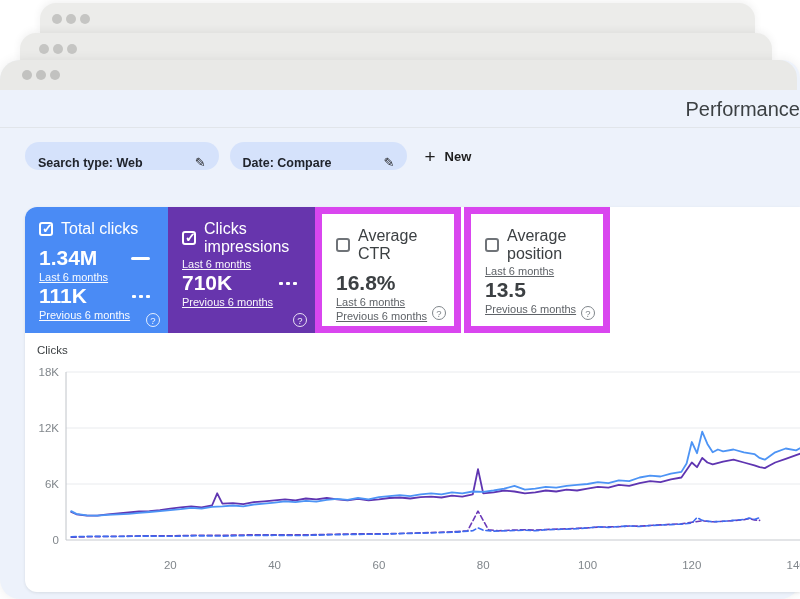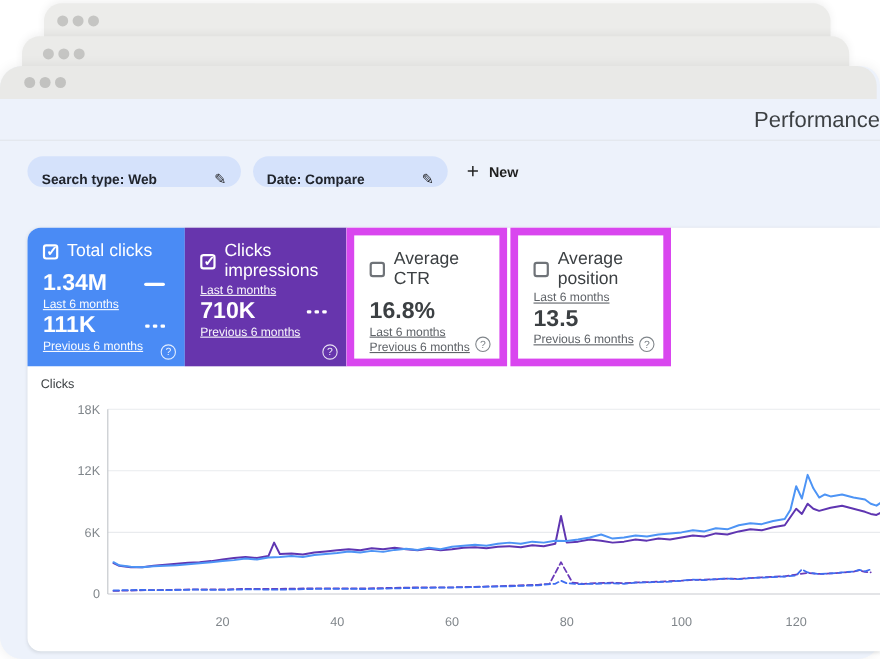--- a/index.html
+++ b/index.html
@@ -55,21 +55,21 @@
   .m-dot{width:4px;height:3px;border-radius:1px;background:#fff;}
   .caption{font-size:11px;margin-top:2px;text-decoration:underline;}
   .card-blue .caption,.card-purple .caption{color:rgba(255,255,255,0.96);}
   .card-white .caption{color:#5f6368;}
   .help{position:absolute;right:8px;bottom:6px;width:14px;height:14px;border-radius:50%;
         font-size:9.5px;display:flex;align-items:center;justify-content:center;cursor:pointer;}
   .card-blue .help,.card-purple .help{border:1px solid rgba(255,255,255,0.85);color:rgba(255,255,255,0.9);}
   .card-white .help{border:1px solid #80868b;color:#80868b;}
 
   
-  .chart-wrap{position:absolute;left:0;top:133px;width:775px;height:252px;padding-left:32px;}
+  .chart-wrap{position:absolute;left:0;top:133px;width:775px;height:252px;}
   .ylabel{position:absolute;left:12px;top:4px;font-size:11.5px;color:#3c4043;}
   svg{display:block;}
 </style>
 </head>
 <body>
 
 <div class="mockup">
 
   <div class="winbar bar1">
     <div class="dots">

